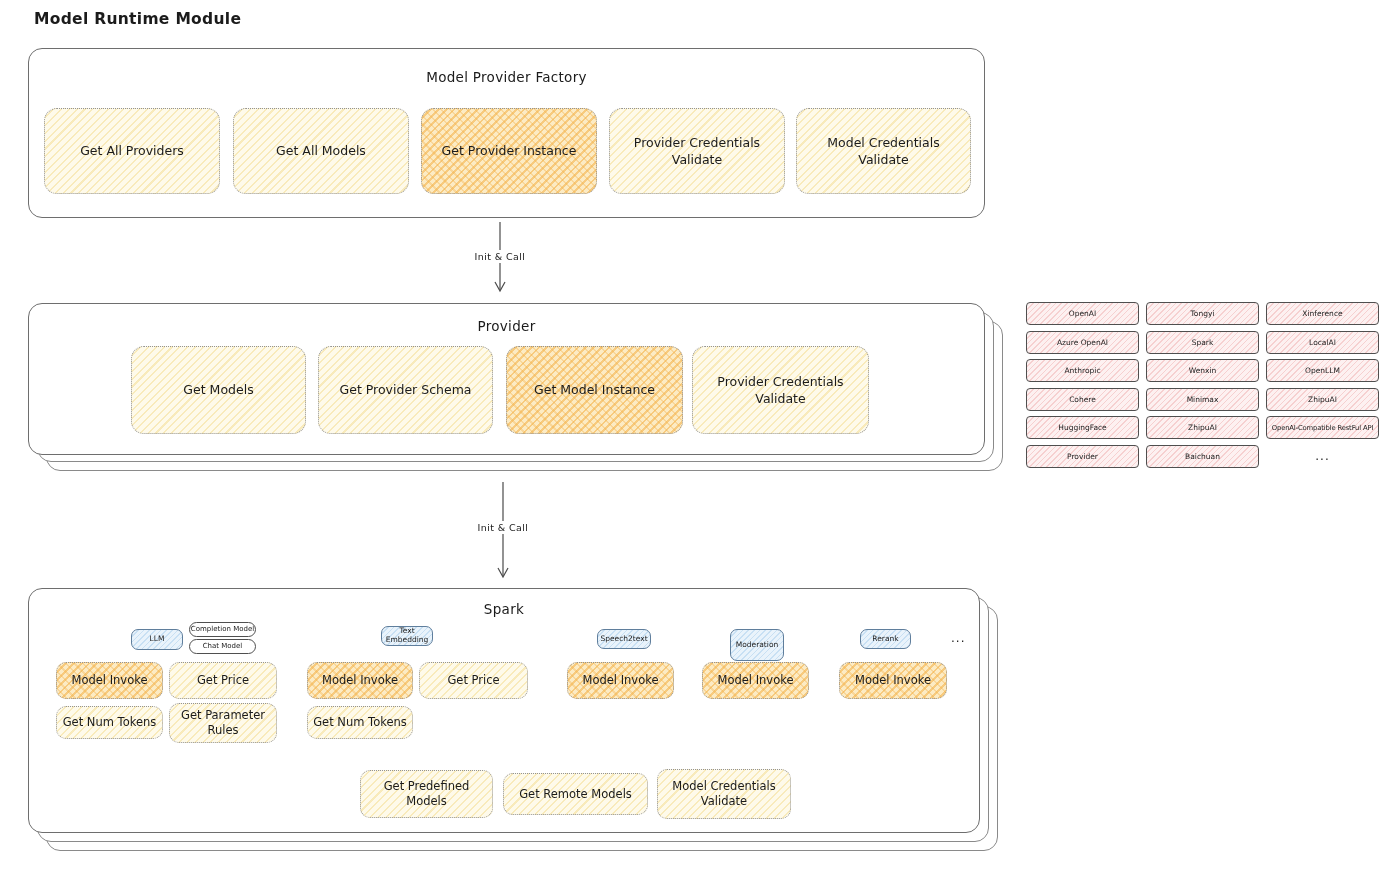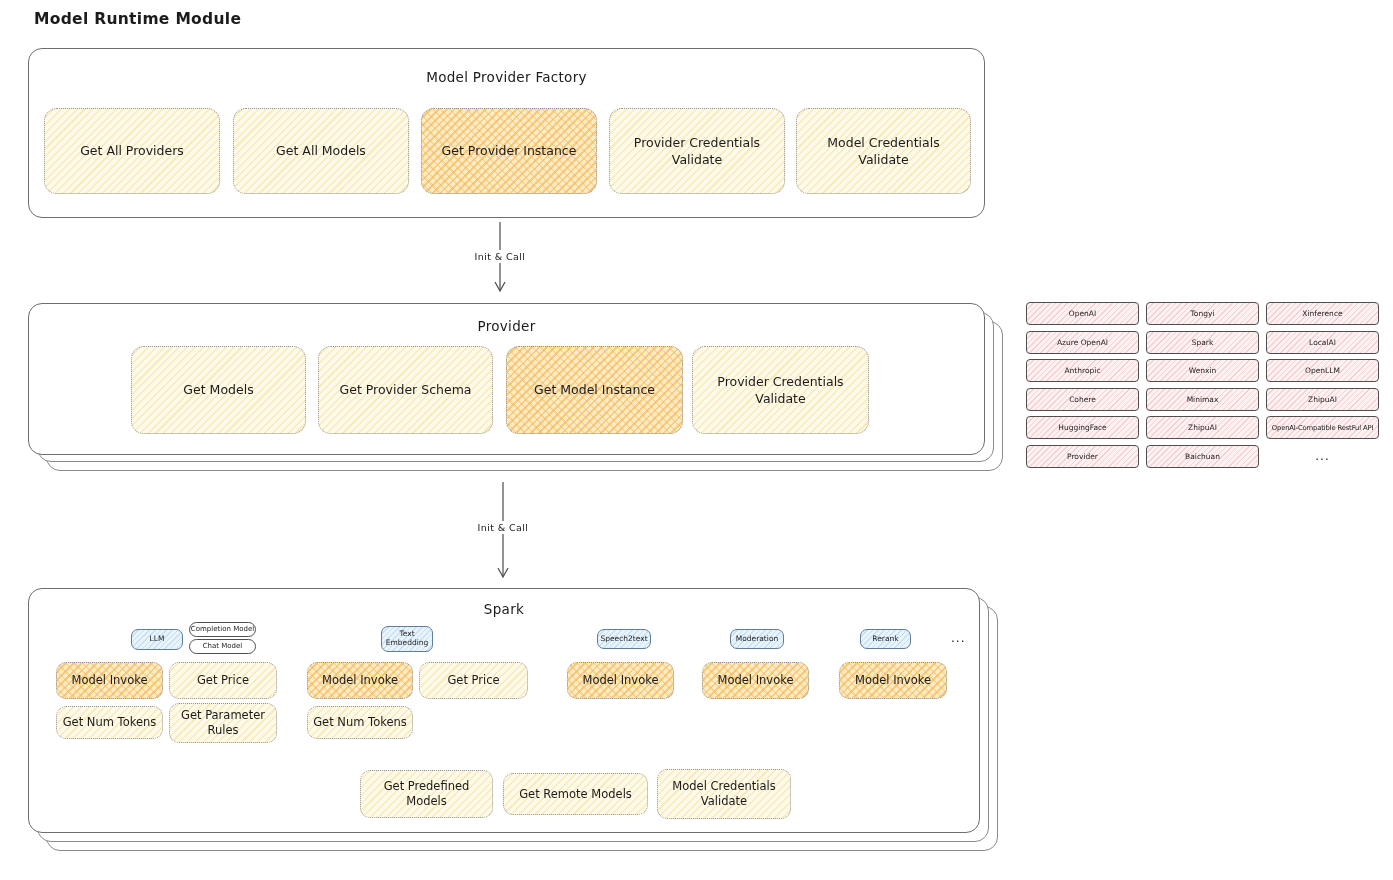--- a/index.html
+++ b/index.html
@@ -107,23 +107,23 @@
   <div class="arrow-label" style="left:503px;top:521px;">Init &amp; Call</div>
 
   <div class="stack-layer" style="left:46px;top:606px;width:952px;height:245px;"></div>
   <div class="stack-layer" style="left:37px;top:597px;width:952px;height:245px;"></div>
   <section class="panel" style="left:28px;top:588px;width:952px;height:245px;">
     <div class="panel-title" style="padding-top:12px;">Spark</div>
 
     <div class="tag blue" style="left:102px;top:40px;width:52px;height:21px;">LLM</div>
     <div class="tag white" style="left:160px;top:33px;width:67px;height:15px;">Completion Model</div>
     <div class="tag white" style="left:160px;top:50px;width:67px;height:15px;">Chat Model</div>
-    <div class="tag blue" style="left:352px;top:37px;width:52px;height:26px;padding:1px 4px;">Text Embedding</div>
+    <div class="tag blue" style="left:352px;top:37px;width:52px;height:20px;padding:1px 4px;">Text Embedding</div>
     <div class="tag blue" style="left:568px;top:40px;width:54px;height:20px;">Speech2text</div>
-    <div class="tag blue" style="left:701px;top:40px;width:54px;height:20px;">Moderation</div>
+    <div class="tag blue" style="left:701px;top:40px;width:54px;height:32px;">Moderation</div>
     <div class="tag blue" style="left:831px;top:40px;width:51px;height:20px;">Rerank</div>
     <div class="tag-more" style="left:922px;top:42px;">...</div>
 
     <div class="node sm fill-hl" style="left:27px;top:73px;width:107px;height:37px;">Model Invoke</div>
     <div class="node sm fill-light" style="left:140px;top:73px;width:108px;height:37px;">Get Price</div>
     <div class="node sm fill-hl" style="left:278px;top:73px;width:106px;height:37px;">Model Invoke</div>
     <div class="node sm fill-light" style="left:390px;top:73px;width:109px;height:37px;">Get Price</div>
     <div class="node sm fill-hl" style="left:538px;top:73px;width:107px;height:37px;">Model Invoke</div>
     <div class="node sm fill-hl" style="left:673px;top:73px;width:107px;height:37px;">Model Invoke</div>
     <div class="node sm fill-hl" style="left:810px;top:73px;width:108px;height:37px;">Model Invoke</div>

